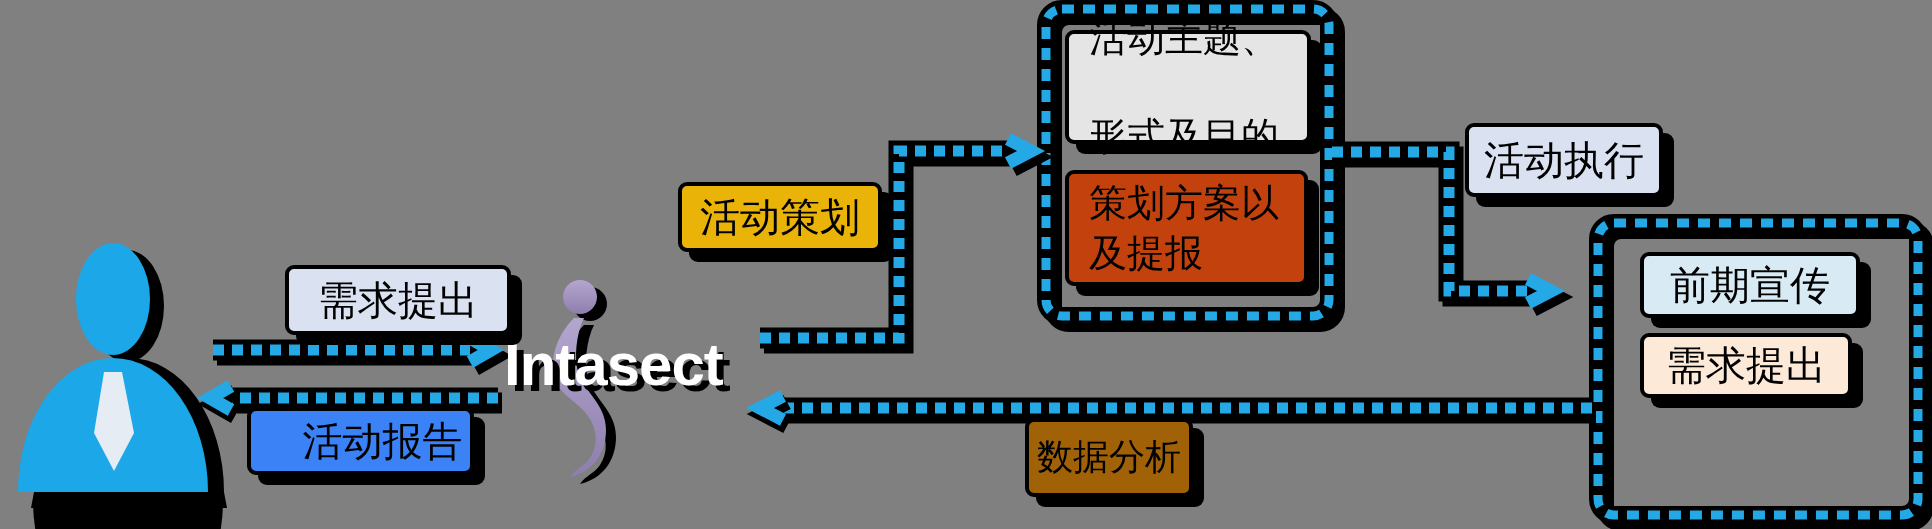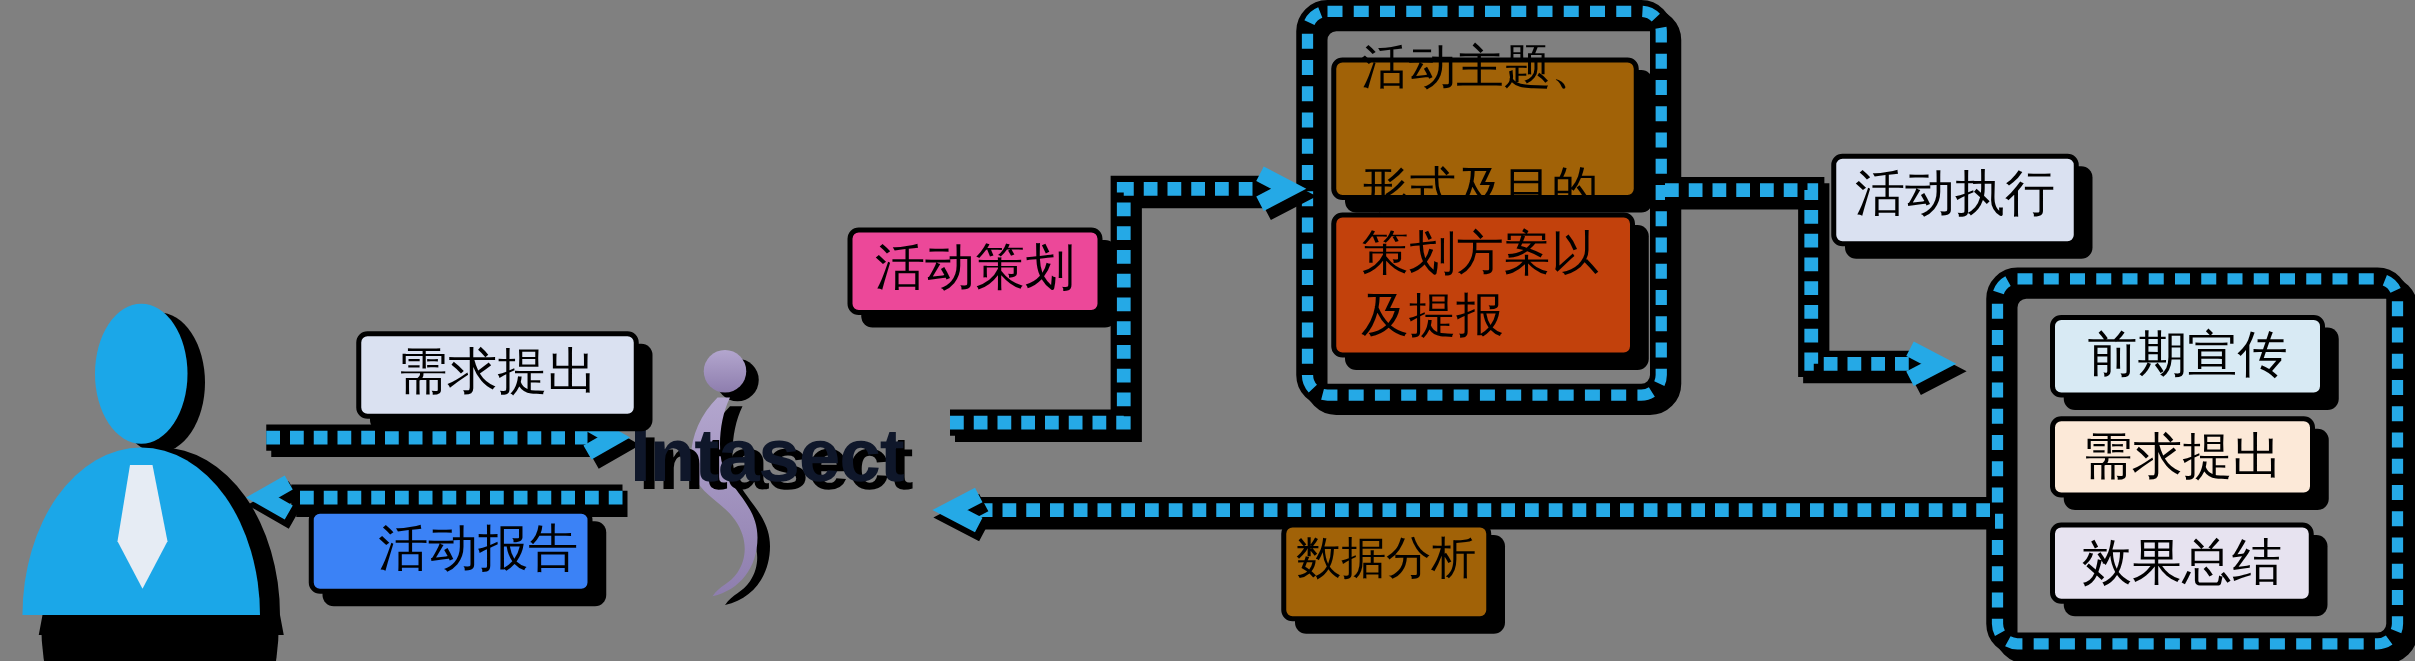--- a/index.html
+++ b/index.html
@@ -21,21 +21,21 @@
   
   .ct-sh{fill:none;stroke:#000;stroke-width:18;}
   .ct-bk{fill:none;stroke:#000;stroke-width:18;}
   .ct-cy{fill:none;stroke:var(--accent);stroke-width:9;stroke-dasharray:12 9;}
 
   
   .node{
     position:absolute;box-sizing:border-box;
     border:4px solid #000;border-radius:9px;
     box-shadow:11px 10px 0 #000;
-    display:flex;justify-content:center;
+    display:flex;align-items:center;justify-content:center;
     font-size:40px;color:#000;white-space:nowrap;
   }
   .node.two{
     flex-direction:column;align-items:flex-start;justify-content:center;
     padding-left:20px;font-size:38px;line-height:1.32;
   }
   .node.small{font-size:36px;}
 
   .logo-text{
     position:absolute;left:504px;top:330px;
@@ -122,35 +122,35 @@
     <g>
       <g fill="#000000" transform="translate(10,7)">
         <circle cx="580" cy="297" r="17"></circle>
         <path d="M574,318 C556,336 548,362 556,382 C562,396 578,402 588,416 C598,430 598,446 590,458 C584,467 576,468 570,477 C592,472 606,454 606,430 C606,404 584,392 578,372 C574,358 576,334 584,318 Z"></path>
       </g>
       <circle cx="580" cy="297" r="17" fill="url(#figGrad)"></circle>
       <path d="M574,318 C556,336 548,362 556,382 C562,396 578,402 588,416 C598,430 598,446 590,458 C584,467 576,468 570,477 C592,472 606,454 606,430 C606,404 584,392 578,372 C574,358 576,334 584,318 Z" fill="url(#figGrad)"></path>
     </g>
   </svg>
 
-  <div class="logo-text" style="color: #0f172a;">Intasect</div>
+  <div class="logo-text" style="color: #ffffff;">Intasect</div>
 
   <div class="node" style="left: 253px; top: 265px; width: 226px; height: 70px; background: rgb(218, 225, 241); margin-left: 32px;">
     <span>需求提出</span>
   </div>
 
   <div class="node" style="left: 247px; top: 407px; width: 227px; height: 68px; background: #3b82f6; padding-left: 44px;">
     <span>活动报告</span>
   </div>
 
-  <div class="node" style="left: 678px; top: 182px; width: 204px; height: 70px; background: #ec4899;">
+  <div class="node" style="left: 678px; top: 182px; width: 204px; height: 70px; background: #eab308;">
     <span>活动策划</span>
   </div>
 
-  <div class="node two" style="left: 1065px; top: 46px; width: 246px; height: 114px; background: #a16207; gap: 48px;">
+  <div class="node two" style="left: 1065px; top: 30px; width: 246px; height: 114px; background: #e5e5e5; gap: 48px;">
     <span>活动主题、</span>
     <span>形式及目的</span>
   </div>
 
   <div class="node two" style="left: 1065px; top: 170px; width: 243px; height: 116px; background: #c2410c;">
     <span>策划方案以</span>
     <span>及提报</span>
   </div>
 
   <div class="node" style="left: 1465px; top: 123px; width: 198px; height: 74px; background: rgb(218, 225, 241);">
@@ -158,21 +158,18 @@
   </div>
 
   <div class="node" style="left: 1640px; top: 252px; width: 220px; height: 66px; background: rgb(216, 234, 244);">
     <span>前期宣传</span>
   </div>
 
   <div class="node" style="left: 1640px; top: 333px; width: 212px; height: 65px; background: rgb(252, 233, 216);">
     <span>需求提出</span>
   </div>
 
-  <div class="node" style="left: 1640px; top: 418px; width: 211px; height: 65px; background: rgb(231, 227, 240);">
-    <span>效果总结</span>
-  </div>
 
   <div class="node small" style="left: 1025px; top: 418px; width: 168px; height: 79px; background: #a16207;">
     <span>数据分析</span>
   </div>
 
 </div>
 
 </body></html>

